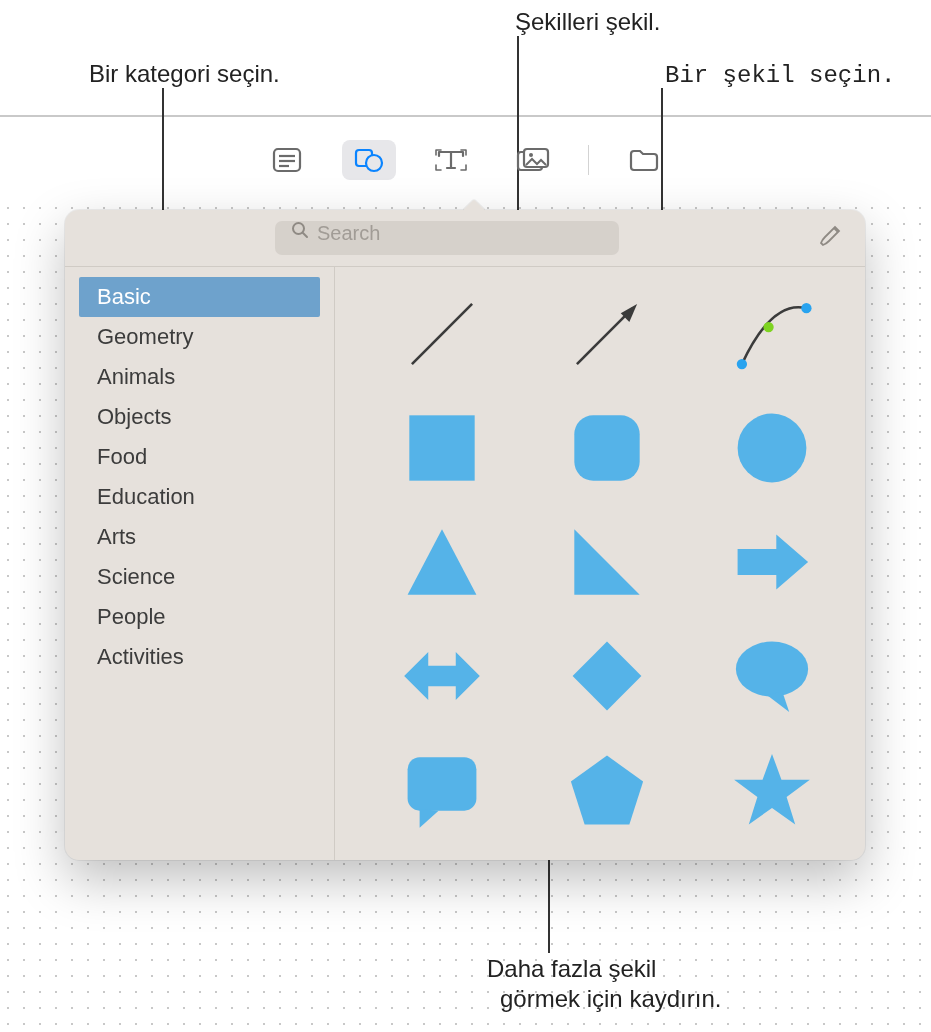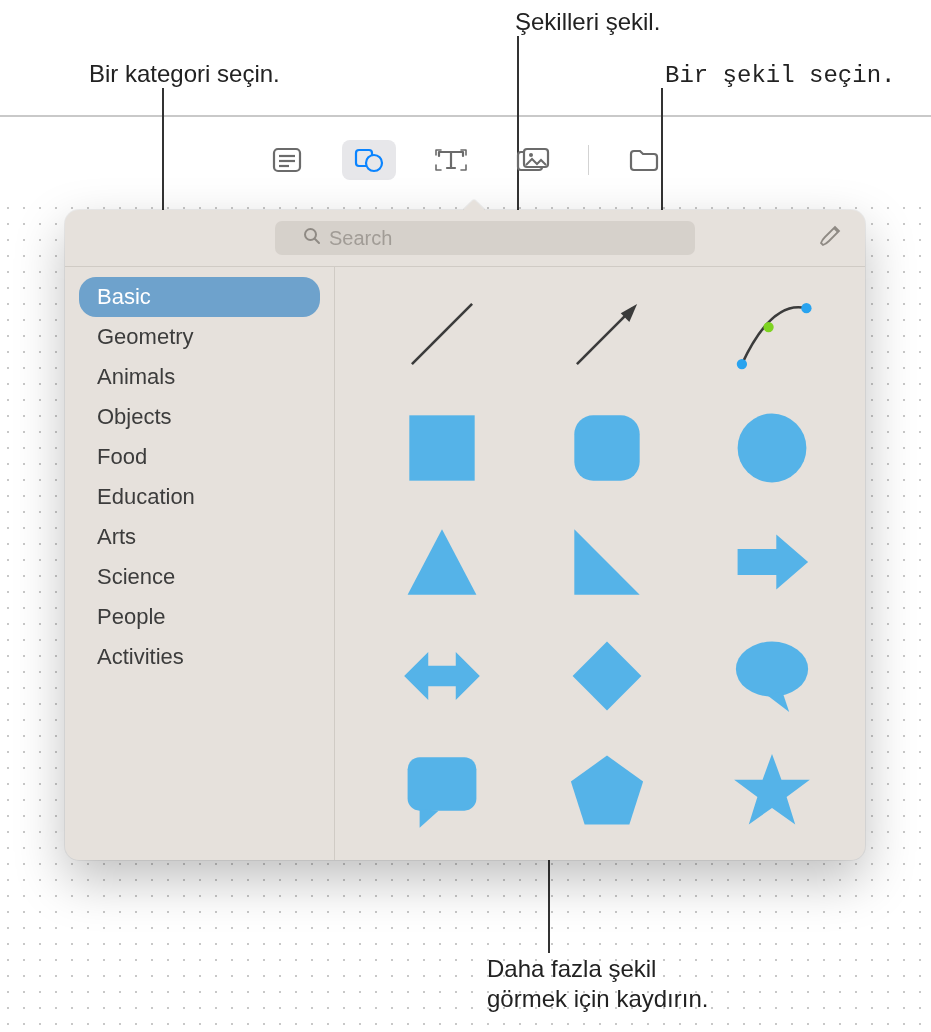--- a/index.html
+++ b/index.html
@@ -39,37 +39,37 @@
   }
   .popover-arrow::after{
     content:""; position:absolute; left:2px; top:4px; width:18px; height:18px;
     background:#e6e1dc; transform:rotate(45deg); border-radius:3px;
     box-shadow:0 0 0 1px rgba(0,0,0,0.06);
   }
   .popover-header {
     height:56px; display:flex; align-items:center; padding:0 20px;
   }
   .search-wrap {
-    flex:0 0 auto; margin-left:190px; width:420px; height:34px;
-    background:#d6d1cb; border-radius:7px; display:flex; align-items:center;
-    padding:0 28px; color:#8f8a84;
+    flex:0 0 auto; margin-left:190px; width:344px; height:34px;
+    background:#d6d1cb; border-radius:7px; display:flex; align-items:flex-start;
+    padding:0 16px; color:#8f8a84;
   }
   .search-input {
     border:none; outline:none; background:transparent; flex:1;
     font-size:20px; color:#6f6a64; padding-left:8px;
   }
   .search-input::placeholder { color:#a19c96; }
   .pencil { margin-left:auto; color:#8f8a84; }
   .popover-body { flex:1; display:flex; border-top:1px solid #d0cbc5; min-height:0; }
   .sidebar {
     width:270px; padding:10px 14px; overflow:auto; border-right:1px solid #d0cbc5;
   }
   .cat {
     height:40px; display:flex; align-items:center; padding:0 18px;
-    border-radius:17px; color:#3c3c3c; font-size:22px; cursor:default;
+    border-radius:2px; color:#3c3c3c; font-size:22px; cursor:default;
   }
   .cat.selected { background:#6ea2cc; color:#ffffff; }
   .shapes {
     flex:1; padding:12px 36px 12px 50px; overflow:auto;
   }
   .shape-grid {
     display:grid; grid-template-columns: repeat(3, 1fr);
     grid-auto-rows:110px; gap:4px 50px; justify-items:center; align-items:center;
   }
   .shape-cell { width:94px; height:94px; display:flex; align-items:center; justify-content:center; }
@@ -85,21 +85,21 @@
 </head>
 <body>
 
 <div class="canvas-line"></div>
 <div class="dot-area"></div>
 
 <div class="callout" style="left:515px; top:8px;">Şekilleri şekil.</div>
 <div class="callout" style="left:89px; top:60px;">Bir kategori seçin.</div>
 <div class="callout" style="left:665px; top:62px;font-family:Liberation Mono, monospace;">Bir şekil seçin.</div>
 <div class="callout" style="left:487px; top:955px;">Daha fazla şekil</div>
-<div class="callout" style="left:487px; top:985px;">görmek için kaydırın.</div>
+<div class="callout" style="left:500px; top:985px;">görmek için kaydırın.</div>
 
 <div class="leader leaderV" style="left:517px; top:36px; height:204px;"></div>
 <div class="leader leaderV" style="left:162px; top:88px; height:204px;"></div>
 <div class="leader leaderV" style="left:661px; top:88px; height:198px;"></div>
 <div class="leader leaderH" style="left:454px; top:286px; width:396px;"></div>
 <div class="leader leaderV" style="left:453px; top:286px; height:8px;"></div>
 <div class="leader leaderV" style="left:849px; top:286px; height:8px;"></div>
 <div class="leader leaderV" style="left:548px; top:853px; height:100px;"></div>
 
 <div class="toolbar">

